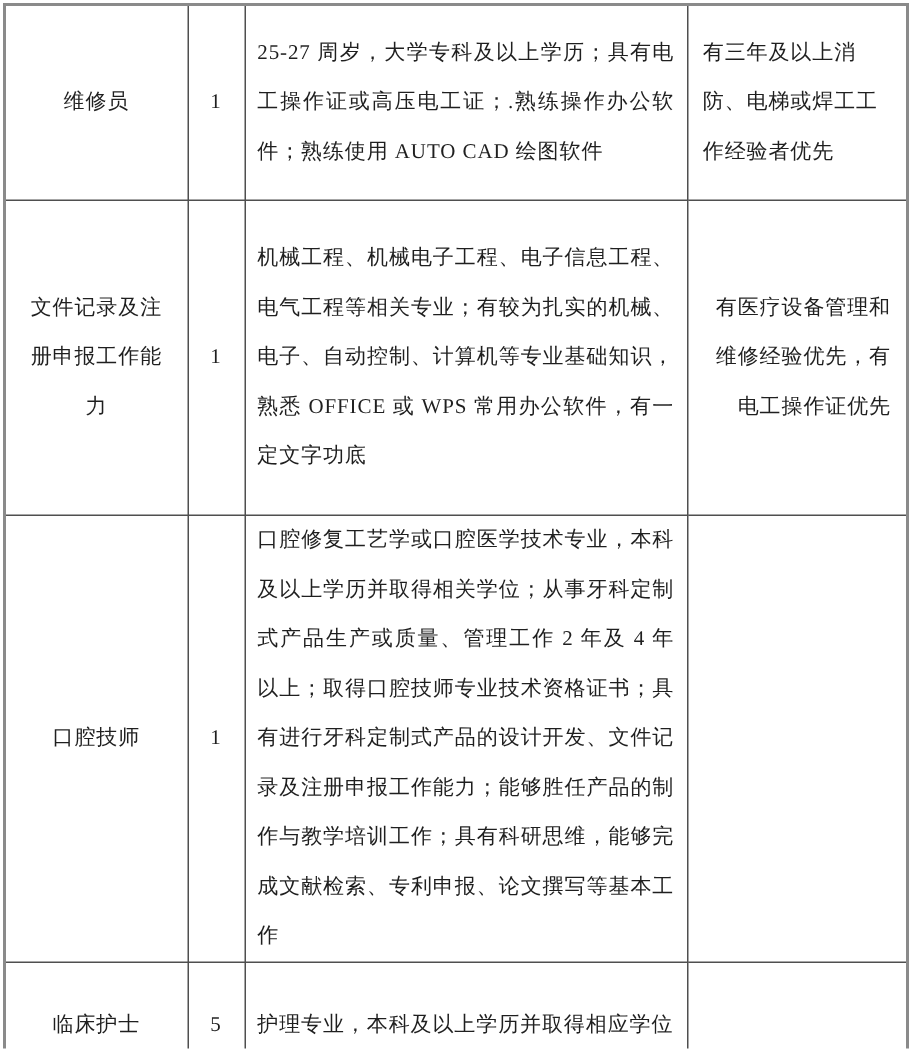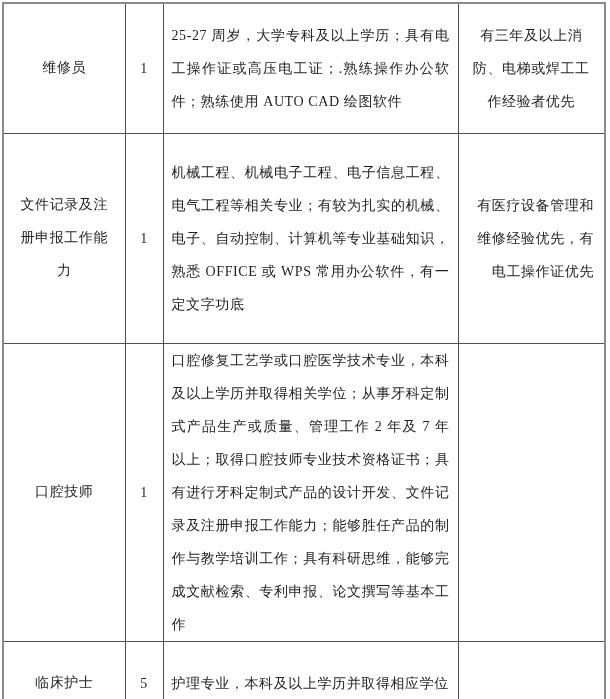--- a/index.html
+++ b/index.html
@@ -41,36 +41,35 @@
 
   tr.r1 { height: 130px; }
   tr.r2 { height: 210px; }
   tr.r3 { height: 267px; }
   tr.r4 { height: 85px;  }
 
   td.col-pos {
     text-align: center;
     padding: 16px 10px;
     line-height: 30px;
-    font-family: Liberation Mono, monospace;
   }
   td.col-count {
     text-align: center;
     font-family: "Liberation Serif", "DejaVu Sans Mono", serif;
   }
   td.col-req {
     text-align: justify;
     text-justify: inter-ideograph;
     padding: 0 8px;
   }
   td.col-pref {
     padding: 0 10px;
     line-height: 33px;
   }
-  td.pref-left   { text-align: center; margin-top: 14px; }
+  td.pref-left   { text-align: left; margin-top: 14px; }
   td.pref-center { text-align: right; }
 </style>
 </head>
 <body>
 
 <div class="page">
   <table class="recruit-table">
     <colgroup>
       <col class="c-pos">
       <col class="c-count">
@@ -86,21 +85,21 @@
       </tr>
       <tr class="r2">
         <td class="col-pos">文件记录及注册申报工作能力</td>
         <td class="col-count">1</td>
         <td class="col-req">机械工程、机械电子工程、电子信息工程、电气工程等相关专业；有较为扎实的机械、电子、自动控制、计算机等专业基础知识，熟悉 OFFICE 或 WPS 常用办公软件，有一定文字功底</td>
         <td class="col-pref pref-center">有医疗设备管理和维修经验优先，有电工操作证优先</td>
       </tr>
       <tr class="r3">
         <td class="col-pos">口腔技师</td>
         <td class="col-count">1</td>
-        <td class="col-req">口腔修复工艺学或口腔医学技术专业，本科及以上学历并取得相关学位；从事牙科定制式产品生产或质量、管理工作 2 年及 7 年以上；取得口腔技师专业技术资格证书；具有进行牙科定制式产品的设计开发、文件记录及注册申报工作能力；能够胜任产品的制作与教学培训工作；具有科研思维，能够完成文献检索、专利申报、论文撰写等基本工作</td>
+        <td class="col-req">口腔修复工艺学或口腔医学技术专业，本科及以上学历并取得相关学位；从事牙科定制式产品生产或质量、管理工作 2 年及 4 年以上；取得口腔技师专业技术资格证书；具有进行牙科定制式产品的设计开发、文件记录及注册申报工作能力；能够胜任产品的制作与教学培训工作；具有科研思维，能够完成文献检索、专利申报、论文撰写等基本工作</td>
         <td class="col-pref pref-left"></td>
       </tr>
       <tr class="r4">
         <td class="col-pos">临床护士</td>
         <td class="col-count">5</td>
         <td class="col-req">护理专业，本科及以上学历并取得相应学位</td>
         <td class="col-pref pref-left"></td>
       </tr>
     </tbody>
   </table>

